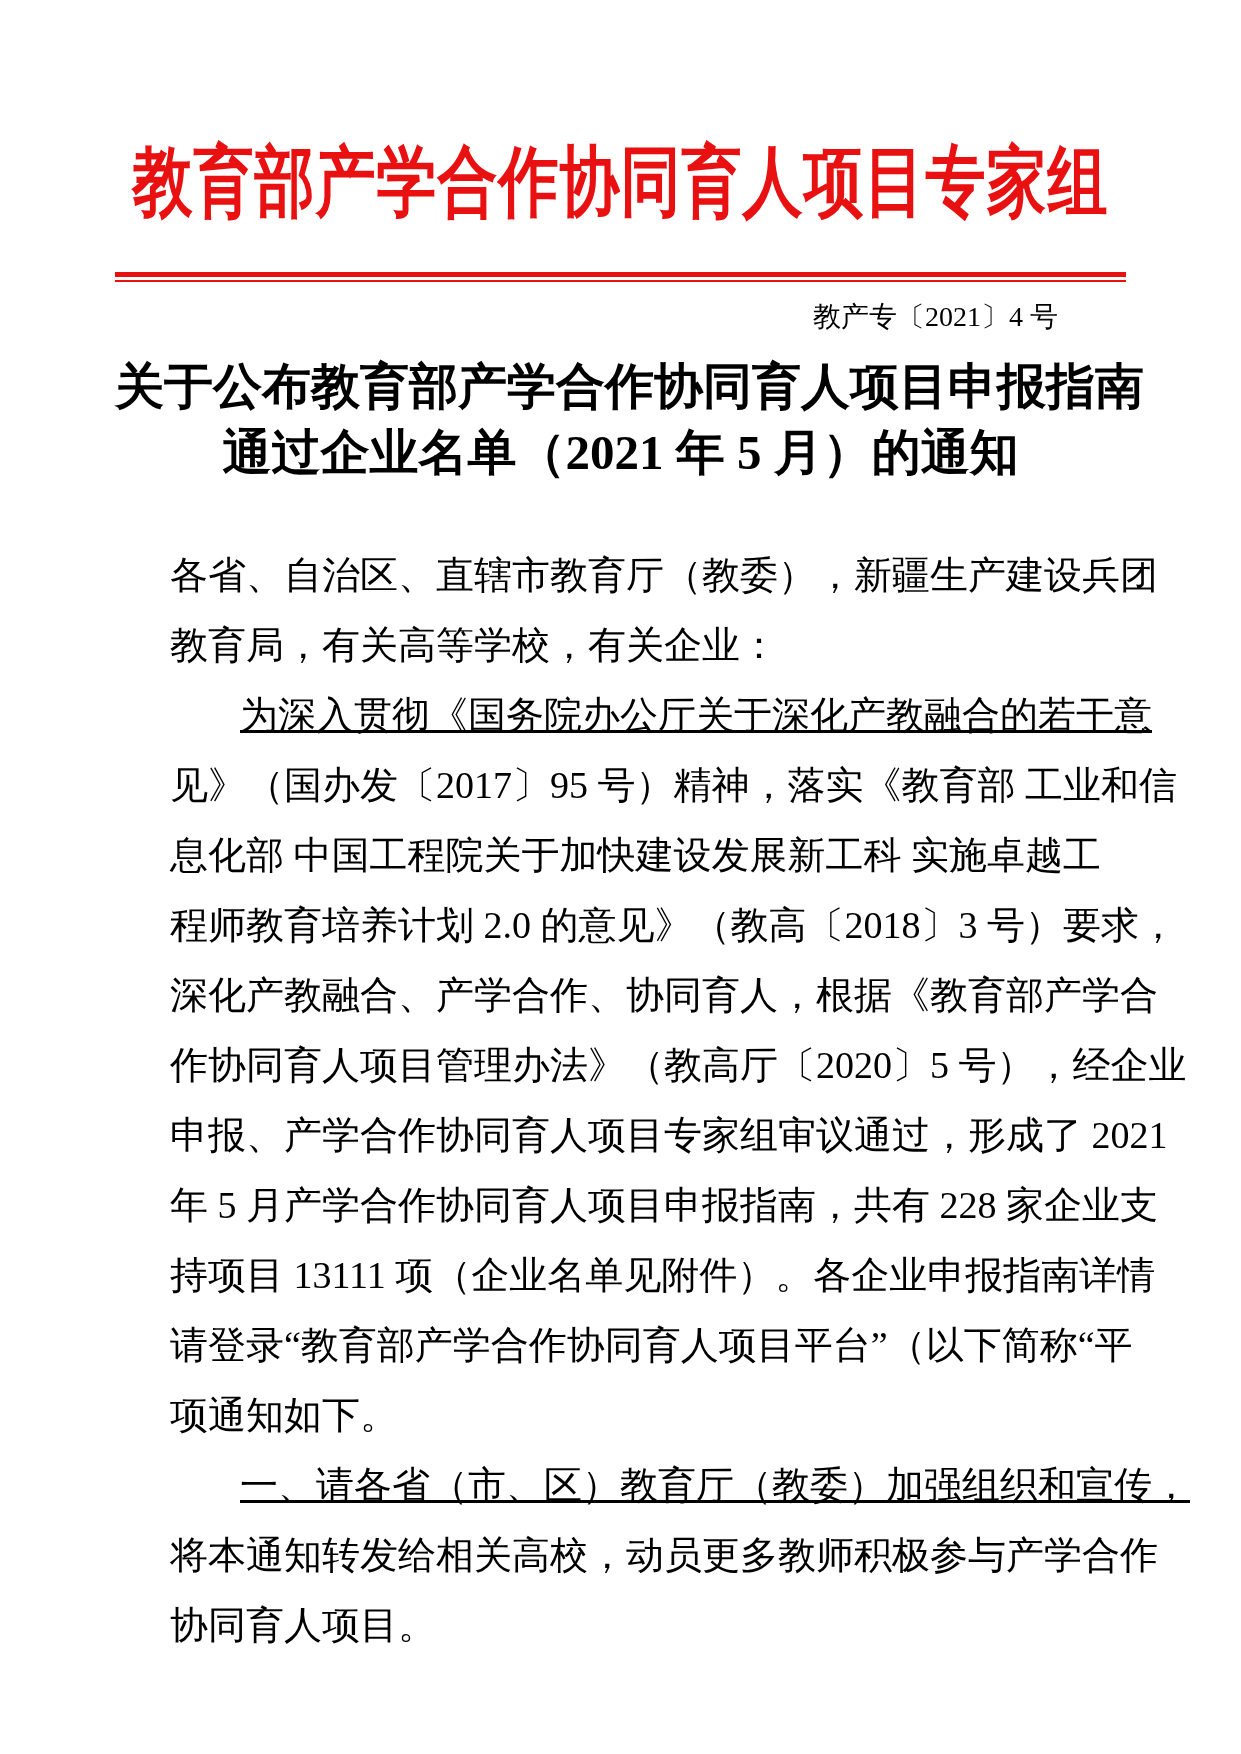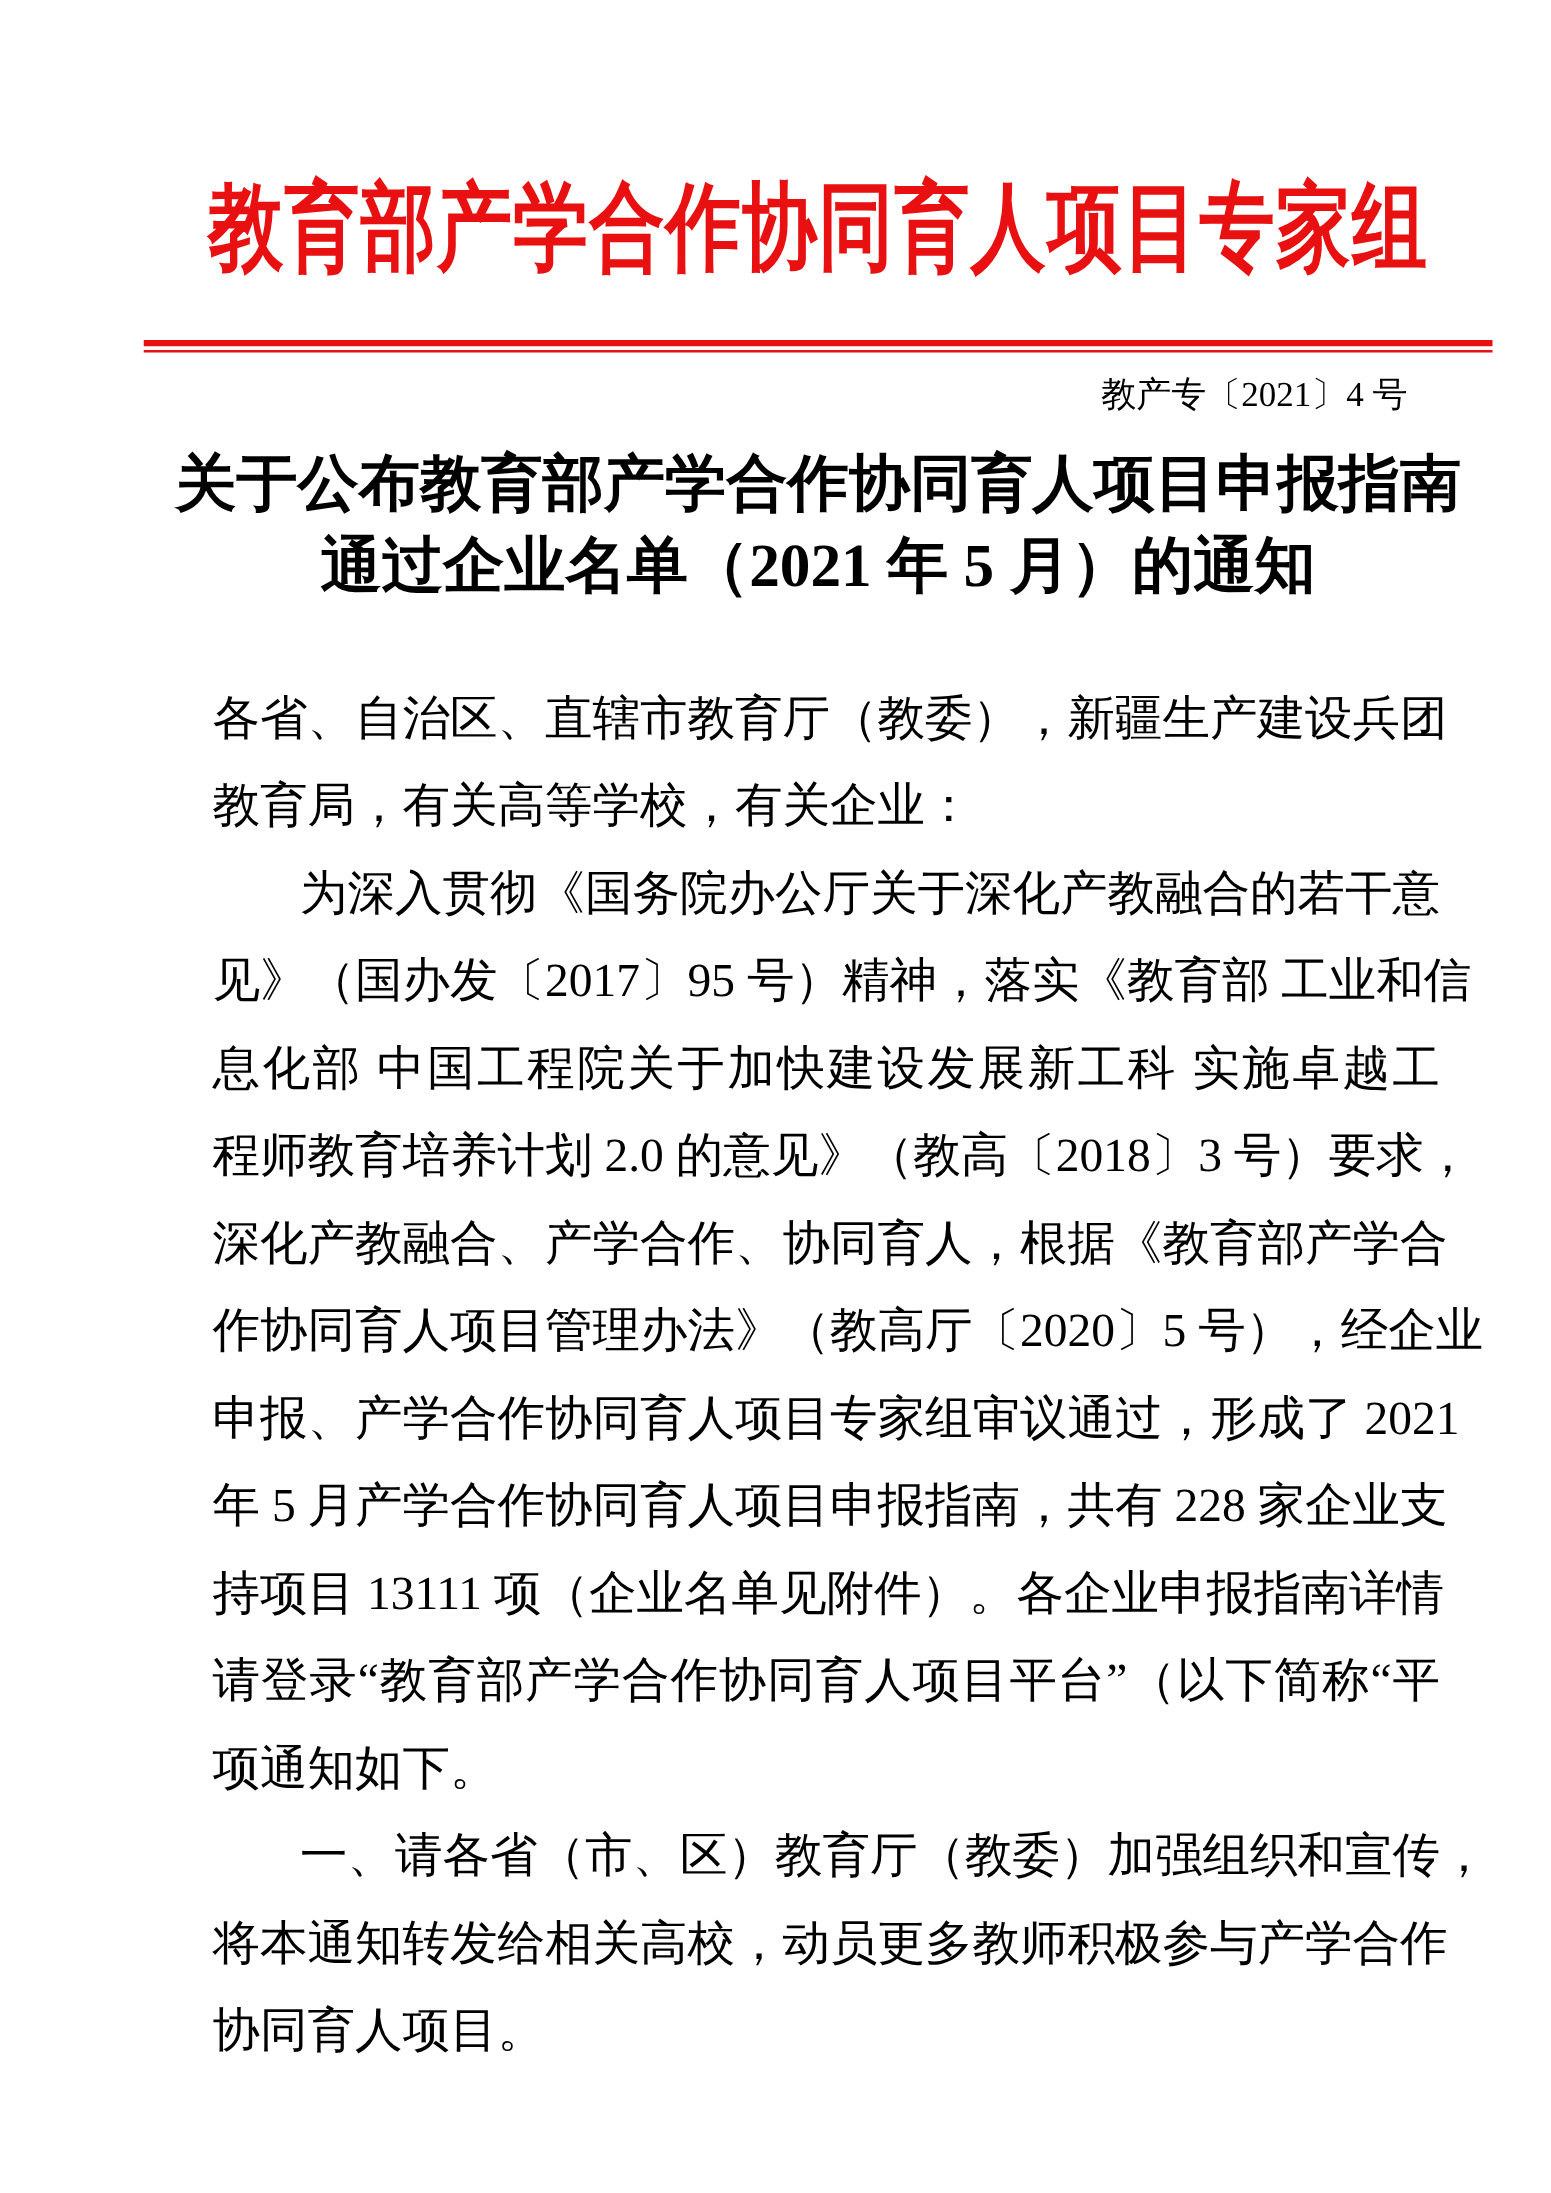--- a/index.html
+++ b/index.html
@@ -8,21 +8,21 @@
     width: 1241px;
     height: 1754px;
     font-family: "Liberation Serif", "DejaVu Serif", serif;
     color: #000;
     overflow: hidden;
   }
   .page {
     width: 1241px;
     height: 1754px;
     background: #fff;
-    padding: 150px 47px 0 115px;
+    padding: 150px 115px 0 115px;
   }
   
   .masthead {
     text-align: center;
     color: var(--accent-red, #e81010);
     font-weight: 700;
     font-size: 60px;
     line-height: 66px;
     letter-spacing: 1px;
     transform: scaleY(1.28);
@@ -60,21 +60,21 @@
   .body .line {
     line-height: 70px;
     height: 70px;
     text-align: justify;
     text-align-last: justify;
     text-justify: inter-character;
     white-space: nowrap;
     overflow: visible;
   }
   .body .line.no-justify { text-align-last: left; }
-  .body .line.indent { text-indent: 70px; }
+  .body .line.indent { text-indent: 70px; text-decoration: underline; }
 </style>
 </head>
 <body>
 
 <div class="page">
 
   <h1 class="masthead">教育部产学合作协同育人项目专家组</h1>
 
   <div class="rule">
     <div class="thick"></div>

